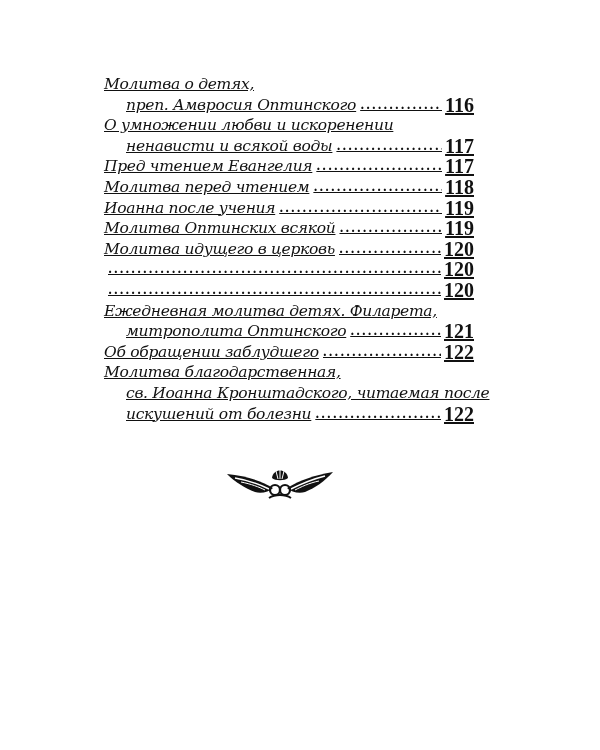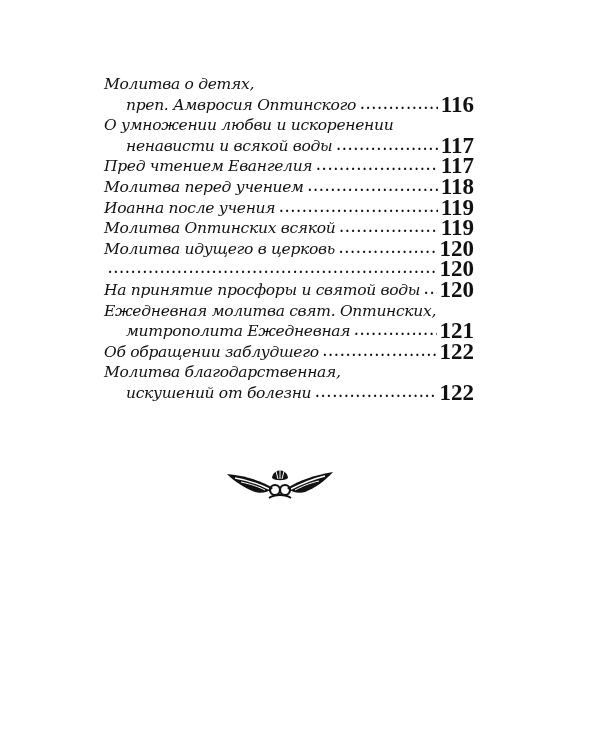--- a/index.html
+++ b/index.html
@@ -2,26 +2,26 @@
 <html><head>
 <meta charset="utf-8">
 <style>
   html, body { margin: 0; padding: 0; background: #ffffff; }
   body { width: 600px; height: 750px; position: relative; overflow: hidden; }
   .toc {
     position: absolute; left: 104px; top: 74px; width: 370px;
     font-family: "DejaVu Serif", "Liberation Serif", serif;
     color: #111111; font-size: 15.5px; line-height: 20.6px;
   }
-  .line { display: flex; align-items: center; white-space: nowrap; height: 20.6px; }
+  .line { display: flex; align-items: center; white-space: nowrap; height: 20.6px; text-decoration: underline; }
   .line.indent { padding-left: 22px; }
   .title { font-style: italic; letter-spacing: -0.3px; }
   .leader { flex: 1; overflow: hidden; margin: 0 3px 0 4px; letter-spacing: 1.6px; font-weight: bold; font-size: 12px; }
   .leader::before { content: "................................................................................................................................"; }
-  .page { font-weight: bold; font-family: "Liberation Serif", serif; font-size: 23px; }
+  .page { font-weight: bold; font-family: "Liberation Serif", serif; font-size: 20px; }
   .ornament { position: absolute; left: 225px; top: 462px; width: 110px; height: 45px; }
 </style>
 </head>
 <body>
 
 <div class="toc">
 
   <div class="line">
       <span class="title">Молитва о детях,</span>
     </div>
@@ -39,21 +39,21 @@
       <span class="leader"></span>
       <span class="page">117</span>
     </div>
 
   <div class="line">
       <span class="title">Пред чтением Евангелия</span>
       <span class="leader"></span>
       <span class="page">117</span>
     </div>
   <div class="line">
-      <span class="title">Молитва перед учением</span>
+      <span class="title">Молитва перед чтением</span>
       <span class="leader"></span>
       <span class="page">118</span>
     </div>
   <div class="line">
       <span class="title">Иоанна после учения</span>
       <span class="leader"></span>
       <span class="page">119</span>
     </div>
   <div class="line">
       <span class="title">Молитва Оптинских всякой</span>
@@ -63,42 +63,44 @@
   <div class="line">
       <span class="title">Молитва идущего в церковь</span>
       <span class="leader"></span>
       <span class="page">120</span>
     </div>
   <div class="line">
       <span class="leader"></span>
       <span class="page">120</span>
     </div>
   <div class="line">
-      <span class="title">На принятие просфоры и святой воды</span>
       <span class="leader"></span>
       <span class="page">120</span>
     </div>
 
   <div class="line">
-      <span class="title">Ежедневная молитва свят. Оптинских,</span>
+      <span class="title">Ежедневная молитва детях. Филарета,</span>
     </div>
   <div class="line indent">
-      <span class="title">митрополита Ежедневная</span>
+      <span class="title">митрополита Оптинского</span>
       <span class="leader"></span>
       <span class="page">121</span>
     </div>
 
   <div class="line">
       <span class="title">Об обращении заблудшего</span>
       <span class="leader"></span>
       <span class="page">122</span>
     </div>
 
   <div class="line">
       <span class="title">Молитва благодарственная,</span>
+    </div>
+  <div class="line indent">
+      <span class="title">св. Иоанна Кронштадского, читаемая после</span>
     </div>
   <div class="line indent">
       <span class="title">искушений от болезни</span>
       <span class="leader"></span>
       <span class="page">122</span>
     </div>
 </div>
 
 <svg class="ornament" viewBox="0 0 110 45">
 

